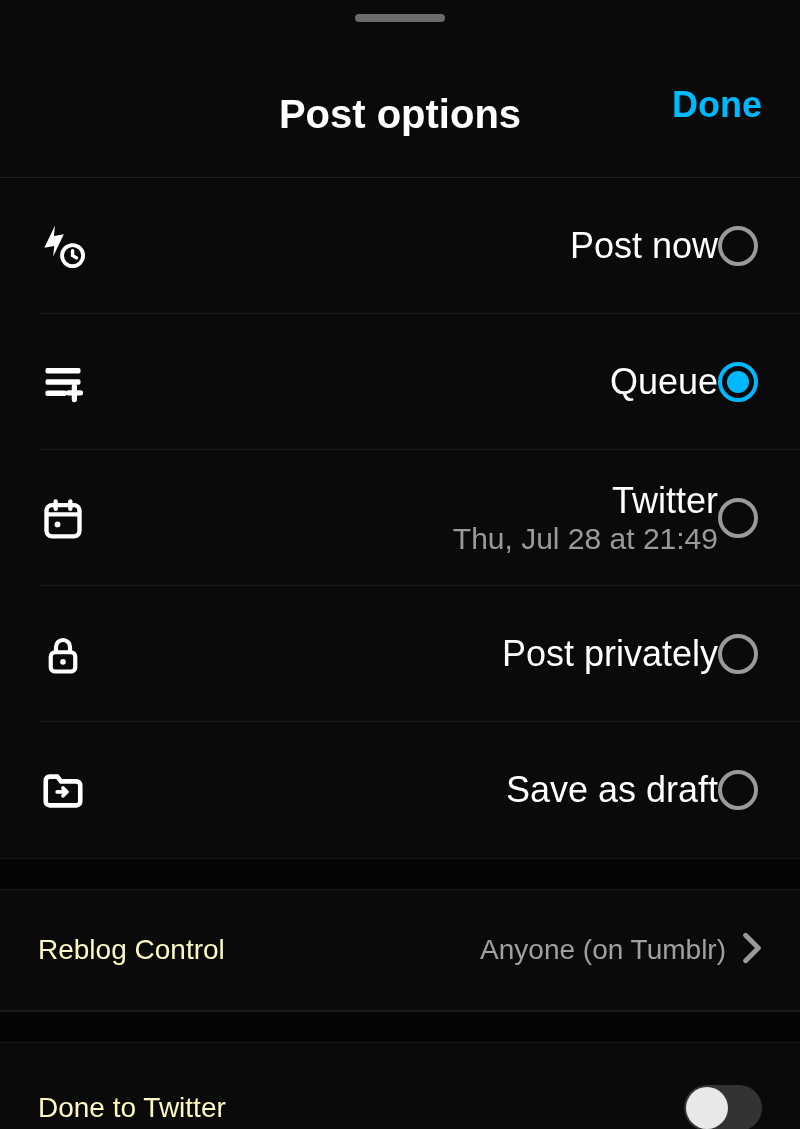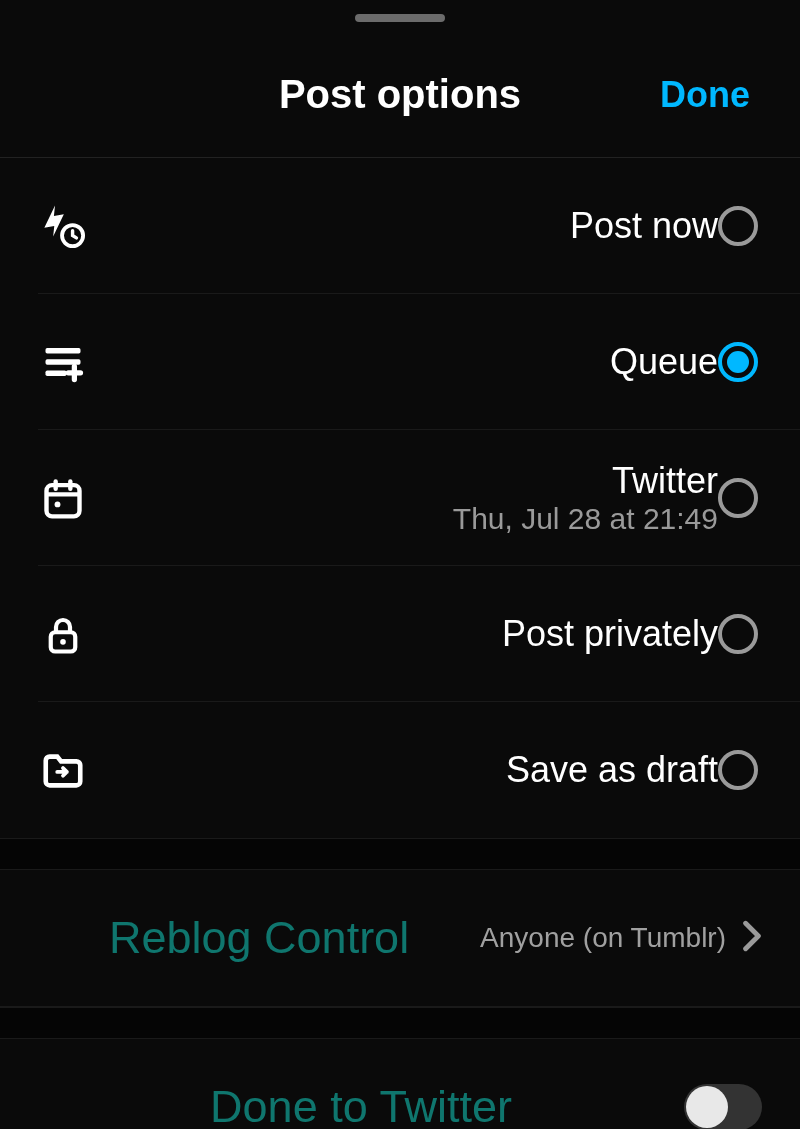--- a/index.html
+++ b/index.html
@@ -38,24 +38,25 @@
       align-items: center;
       justify-content: center;
       position: relative;
       padding: 40px 30px 40px 30px;
       border-bottom: 1px solid #222;
     }
     .header-title {
       font-size: 40px;
       font-weight: 700;
       color: #ffffff;
+      margin-top: 20px;
     }
     .done-button {
       position: absolute;
-      right: 50px;
+      right: 38px;
       font-size: 36px;
       font-weight: 600;
       color: #00b8ff;
       cursor: pointer;
     }
     .options-list {
       padding-left: 38px;
     }
     .option-row {
       display: flex;
@@ -117,24 +118,23 @@
       border-bottom: 1px solid #1a1a1a;
     }
     .setting-row {
       display: flex;
       align-items: center;
       padding: 42px 38px 42px 38px;
       border-bottom: 1px solid #1a1a1a;
       cursor: pointer;
     }
     .setting-label {
-      font-size: 45px;
-      color: #0f766e;
+      font-size: 28px;
+      color: #fef9c3;
       flex: 1;
-      text-align: center;
     }
     .setting-value {
       font-size: 28px;
       color: #a0a0a0;
       margin-right: 16px;
     }
     .chevron {
       color: #9a9a9a;
     }
     .toggle {

